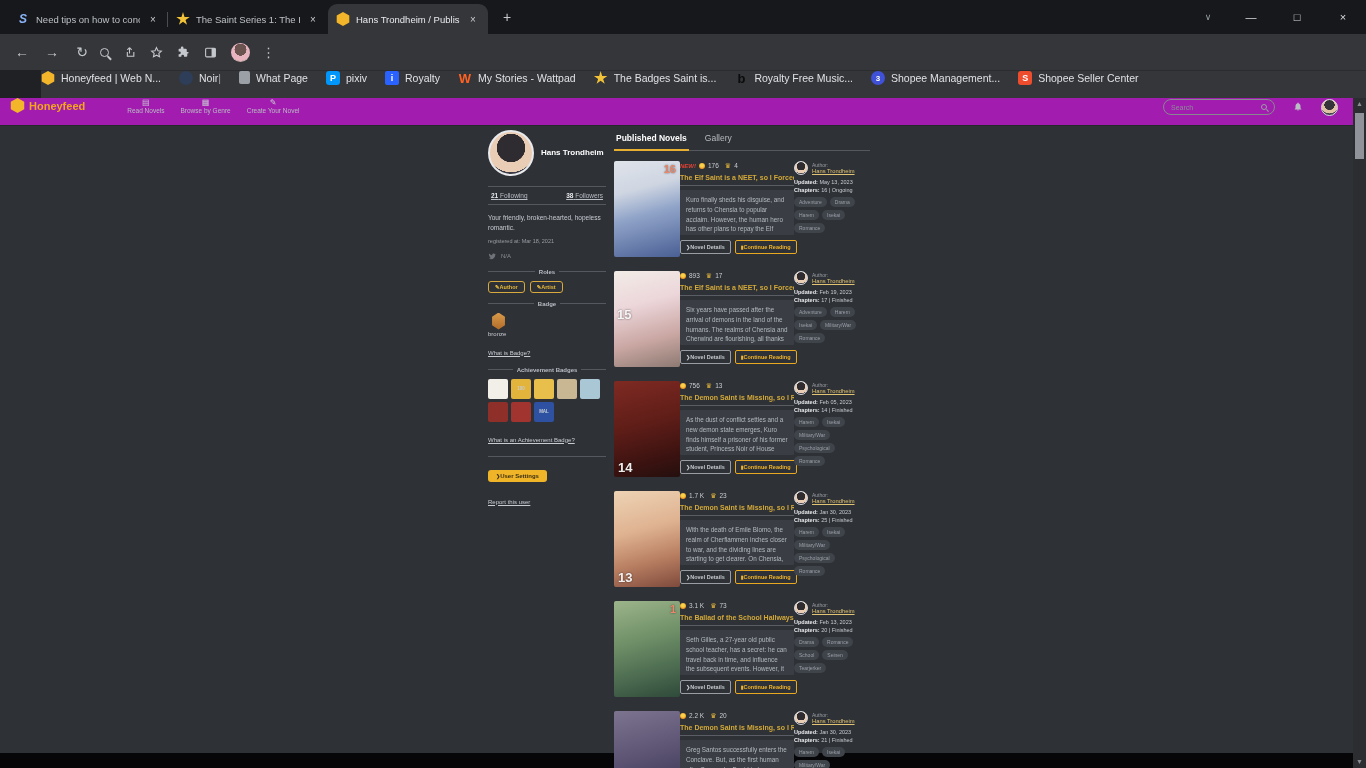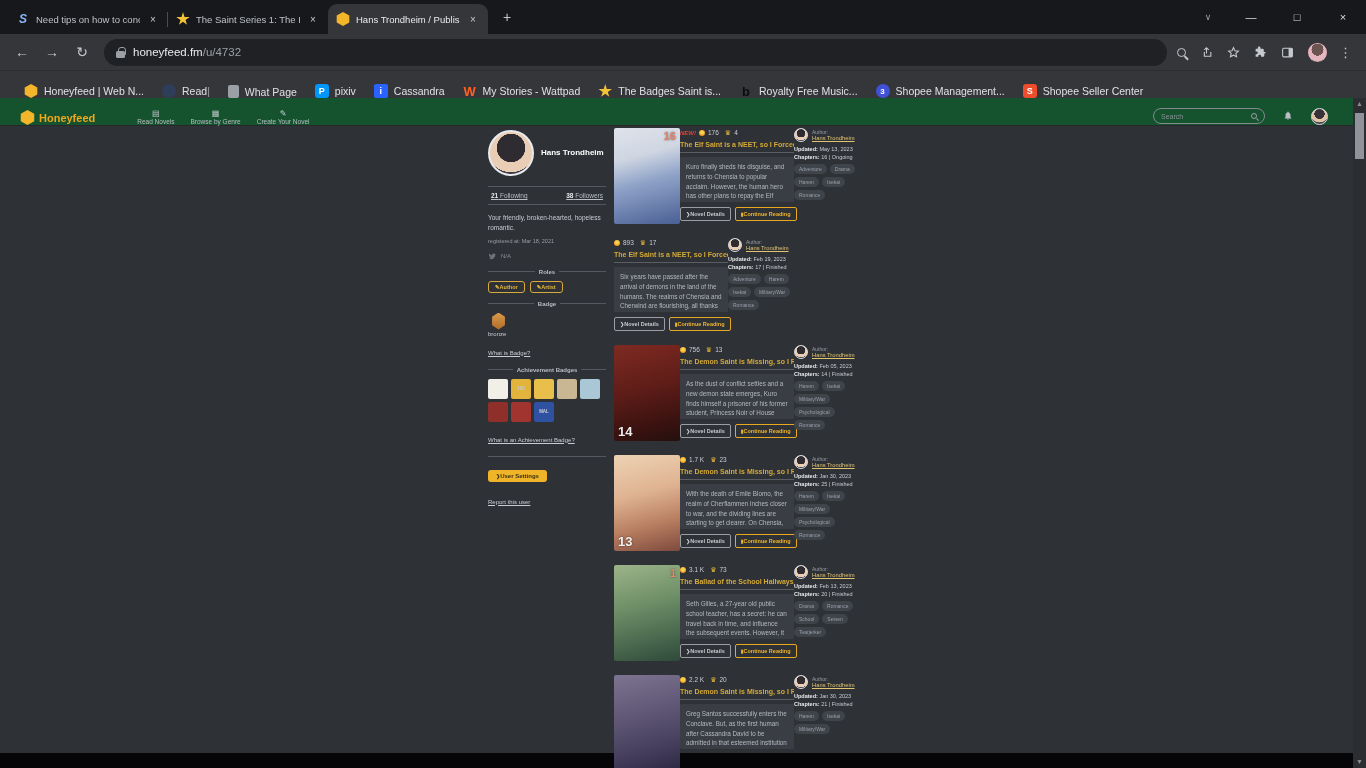--- a/index.html
+++ b/index.html
@@ -40,41 +40,41 @@
   .mag { width:9px; height:9px; border:1.5px solid #c5c9ce; border-radius:50%; position:relative; }
   .mag::after { content:""; position:absolute; right:-4px; bottom:-3px; width:5px; height:1.5px;
     background:#c5c9ce; transform:rotate(45deg); }
   .ticon { color:#c5c9ce; display:flex; align-items:center; }
   .avatar-toolbar { width:19px; height:19px; border-radius:50%;
     background:radial-gradient(circle at 50% 35%, #6b5450 38%, #e8b4c0 39% 70%, #caa 71%); }
   .dots { color:#c5c9ce; font-size:13px; padding:0 6px; }
 
   
   .bookmarksbar { height:28px; background:#35363a; border-top:1px solid #2b2c2f; display:flex;
-    align-items:flex-end; padding:0 24px; gap:18px; color:#dfe1e5; font-size:10.5px; }
+    align-items:flex-start; padding:0 0; gap:18px; color:#dfe1e5; font-size:10.5px;margin-left:41px; }
   .bookmark { display:flex; align-items:center; gap:6px; white-space:nowrap; }
   .bm-sep { color:#9aa0a6; margin-left:-6px; }
   .favicon { width:14px; height:14px; display:flex; align-items:center; justify-content:center;
     font-size:9px; font-weight:bold; color:#fff; flex:none; font-style:normal; }
   .favicon[data-icon="honeycomb"] { background:#f3b52a; clip-path:polygon(50% 0,95% 25%,95% 75%,50% 100%,5% 75%,5% 25%); }
   .favicon[data-icon="flower"] { background:#f2c238; clip-path:polygon(50% 0%,61% 35%,98% 35%,68% 57%,79% 91%,50% 70%,21% 91%,32% 57%,2% 35%,39% 35%); }
   .favicon[data-icon="home-circle"] { background:#2e3d58; border-radius:50%; color:#cfe0ff; font-size:8px; }
   .favicon[data-icon="page"] { background:#9aa0a6; width:11px; height:13px; border-radius:2px; }
   .favicon[data-icon="pixiv"] { background:#0096fa; border-radius:3px; }
   .favicon[data-icon="inkstone"] { background:#2962ff; border-radius:2px; }
   .favicon[data-icon="wattpad"] { color:#ff6122; font-size:13px; }
   .favicon[data-icon="music-b"] { color:#0c0c0c; font-size:13px; font-weight:bold; }
   .favicon[data-icon="shield"] { background:#3f51d6; border-radius:50%; font-size:8px; }
   .favicon[data-icon="shopee"] { background:#ee4d2d; border-radius:3px; }
   .favicon[data-icon="s-glyph"] { color:#8ab4f8; font-size:12px; font-style:italic; }
 
   
   .viewport { position:relative; height:670px; background:#2e3136; overflow:hidden; }
-  .site-header { height:28px; background:#14532d; border-bottom:1px solid #26282c; display:flex;
-    align-items:flex-end; padding:0 20px; }
+  .site-header { height:28px; background:#a21caf; border-bottom:1px solid #26282c; display:flex;
+    align-items:flex-start; padding:0 10px; }
   .logo { display:flex; align-items:center; gap:4px; }
   .logo-hex { width:15px; height:15px; background:#f3b52a; clip-path:polygon(50% 0,95% 25%,95% 75%,50% 100%,5% 75%,5% 25%); }
   .logo-text { color:#f2a71b; font-weight:bold; font-size:11px; }
   .site-nav { display:flex; gap:16px; margin-left:42px; }
   .nav-item { display:flex; flex-direction:column; align-items:center; gap:0; color:#b9bdc4; font-size:6.5px; }
   .nav-glyph { font-size:8px; color:#c8ccd2; line-height:9px; }
   .header-right { margin-left:auto; display:flex; align-items:center; gap:18px; margin-right:18px; }
   .search-pill { width:112px; height:16px; border:1px solid #85898f; border-radius:9px; display:flex;
     align-items:center; padding:0 7px; gap:4px; }
   .search-pill input { background:transparent; border:0; outline:0; color:#d8dce2; font-size:7px; width:100%;
@@ -198,26 +198,20 @@
       <span class="win-btn">—</span>
       <span class="win-btn">□</span>
       <span class="win-btn">×</span>
     </div>
   </div>
 
   <div class="toolbar">
     <span class="nav-btn">←</span>
     <span class="nav-btn">→</span>
     <span class="nav-btn">↻</span>
-    <div class="addressbar">
-      <span class="lock"></span>
-      <span>
-        <span class="url-domain">honeyfeed.fm</span><span class="url-path">/u/4732</span>
-      </span>
-    </div>
     <div class="tool-icons">
       <span class="mag"></span>
       <span class="ticon">
         <svg width="13" height="13" viewBox="0 0 24 24">
             <path fill="none" stroke="#c5c9ce" stroke-width="2" d="M8 11v8h12v-8M12 14V3m0 0l-4 4m4-4l4 4"></path>
           </svg>
       </span>
       <span class="ticon">
         <svg width="13" height="13" viewBox="0 0 24 24">
             <path fill="none" stroke="#c5c9ce" stroke-width="2" d="M12 3l2.7 5.8 6.3.7-4.7 4.3 1.3 6.2L12 17l-5.6 3 1.3-6.2L3 9.5l6.3-.7z"></path>
@@ -241,36 +235,36 @@
 
   <div class="bookmarksbar">
 
   <div class="bookmark">
         <i class="favicon" data-icon="honeycomb"></i>
         <span>Honeyfeed | Web N...</span>
 
       </div>
       <div class="bookmark">
         <i class="favicon" data-icon="home-circle"></i>
-        <span>Read</span>
+        <span>Noir</span>
         <span class="bm-sep">|</span>
       </div>
       <div class="bookmark">
         <i class="favicon" data-icon="page"></i>
         <span>What Page</span>
 
       </div>
       <div class="bookmark">
         <i class="favicon" data-icon="pixiv">P</i>
         <span>pixiv</span>
 
       </div>
       <div class="bookmark">
         <i class="favicon" data-icon="inkstone">i</i>
-        <span>Cassandra</span>
+        <span>Royalty</span>
 
       </div>
       <div class="bookmark">
         <i class="favicon" data-icon="wattpad">W</i>
         <span>My Stories - Wattpad</span>
 
       </div>
       <div class="bookmark">
         <i class="favicon" data-icon="flower"></i>
         <span>The Badges Saint is...</span>
@@ -375,20 +369,25 @@
               <span class="ach" style="background: rgb(162, 52, 48);"></span>
               <span class="ach" style="background: rgb(46, 81, 162);">MAL</span>
             </div>
           <a class="plink">What is an Achievement Badge?</a>
           <div class="hr"></div>
           <span class="settings-btn">User Settings</span>
           <div><a class="plink">Report this user</a></div>
         </div>
 
         <div class="novels-col">
+          <div class="main-tabs">
+
+          <span class="main-tab" data-active="true">Published Novels</span>
+              <span class="main-tab" data-active="false">Gallery</span>
+            </div>
 
           <div class="novels-list">
 
           <div class="novel-card">
                 <div class="cover" data-pos="tr" style="background: linear-gradient(165deg, rgb(223, 227, 234) 0%, rgb(207, 214, 226) 30%, rgb(143, 163, 200) 55%, rgb(74, 95, 148) 100%);">
                   <span class="cover-badge">16</span>
                 </div>
                 <div class="card-mid">
                   <div class="stats-row">
                     <span class="new-label">NEW!</span>
@@ -423,20 +422,23 @@
 
                   <span class="tag">Adventure</span>
                     <span class="tag">Drama</span>
                     <span class="tag">Harem</span>
                     <span class="tag">Isekai</span>
                     <span class="tag">Romance</span>
                   </div>
                 </div>
               </div>
               <div class="novel-card">
+                <div class="cover" data-pos="ml" style="background: linear-gradient(165deg, rgb(242, 236, 230) 0%, rgb(236, 214, 218) 35%, rgb(201, 166, 162) 70%, rgb(141, 122, 114) 100%);">
+                  <span class="cover-badge">15</span>
+                </div>
                 <div class="card-mid">
                   <div class="stats-row">
 
                     <span class="flame-icon"></span>
                     <span>893</span>
                     <span class="crown-icon">♛</span>
                     <span>17</span>
                   </div>
                   <div class="novel-title">The Elf Saint is a NEET, so I Forced Her to Wo...</div>
                   <div class="novel-desc">Six years have passed after the arrival of demons in the land of the humans. The realms of Chensia and Cherwind are flourishing, all thanks to the guidance of the four saints...</div>

